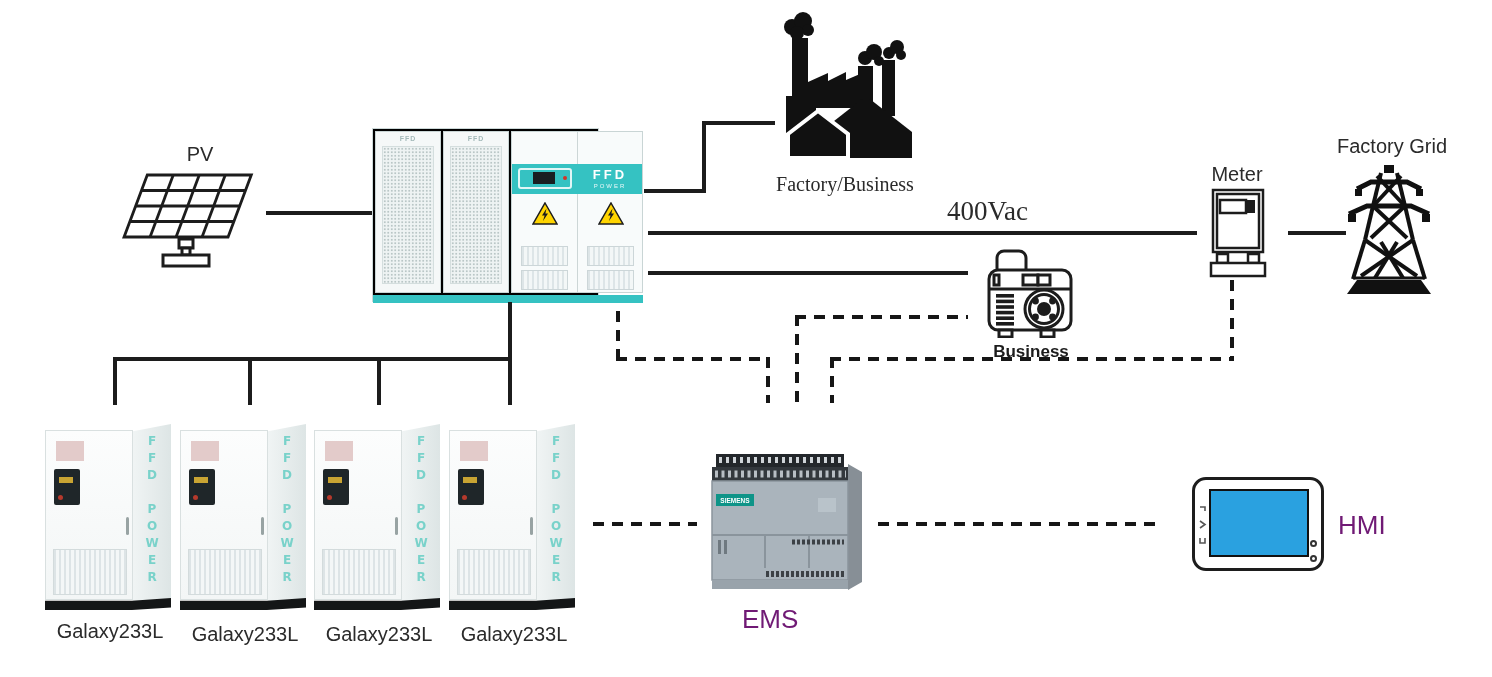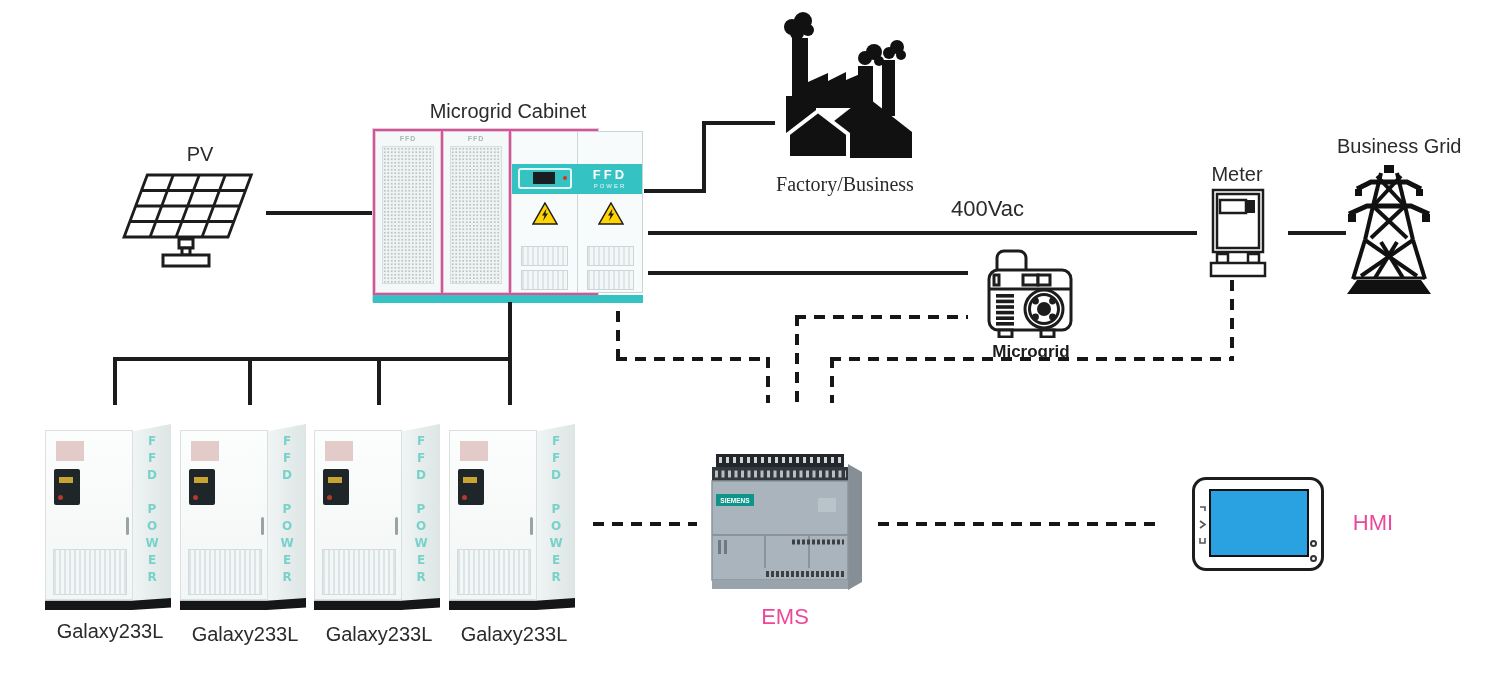--- a/index.html
+++ b/index.html
@@ -1,28 +1,28 @@
 <!DOCTYPE html>
 <html><head>
 <meta charset="utf-8">
 <style>
   html,body{margin:0;padding:0;background:#ffffff;}
   #canvas{position:relative;width:1492px;height:677px;background:#ffffff;overflow:hidden;
           font-family:"Liberation Sans",sans-serif;color:#2b2b2b;}
   .abs{position:absolute;}
   .lbl{font-size:20px;text-align:center;color:#2b2b2b;white-space:nowrap;}
-  .lbl-big{font-size:22px;text-align:center;color:#ec4899;}
+  .lbl-big{font-size:26px;text-align:left;color:#701a75;}
   .lbl-bold{font-size:17px;font-weight:bold;text-align:center;color:#1c1c1c;}
   .lineh{height:4px;background:#1c1c1c;}
   .linev{width:4px;background:#1c1c1c;}
   .dashh{height:4px;background:repeating-linear-gradient(90deg,#161616 0 11px,transparent 11px 19px);}
   .dashv{width:4px;background:repeating-linear-gradient(180deg,#161616 0 11px,transparent 11px 19px);}
 
   
-  .cabinet{left:372px;top:128px;width:227px;height:174px;background:#ec4899;border:1px solid #ccd8d8;box-sizing:border-box;}
+  .cabinet{left:372px;top:128px;width:227px;height:174px;background:#000000;border:1px solid #ccd8d8;box-sizing:border-box;}
   .cab-mesh-panel{position:absolute;top:2px;width:66px;height:162px;background:#f5f8f8;border:1px solid #c9d5d5;box-sizing:border-box;}
   .cab-mesh-brand{position:absolute;top:3px;left:0;width:100%;text-align:center;font-size:7px;font-weight:bold;color:#a3b9b9;letter-spacing:1px;}
   .cab-mesh{position:absolute;left:6px;right:6px;top:14px;bottom:8px;background-color:#eef3f3;
             background-image:radial-gradient(circle,#b9c6c6 0.8px,transparent 1px);background-size:3.5px 3.5px;border:1px solid #d4dede;}
   .cab-right{position:absolute;left:138px;top:2px;width:132px;height:162px;background:#f8fbfb;border:1px solid #c9d5d5;box-sizing:border-box;}
   .cab-divider{position:absolute;left:65px;top:0;width:1px;height:100%;background:#ccd6d6;}
   .cab-band{position:absolute;left:0;top:32px;width:100%;height:30px;background:#35c2c2;}
   .cab-display{position:absolute;left:6px;top:4px;width:54px;height:21px;border:2px solid rgba(255,255,255,.85);border-radius:3px;box-sizing:border-box;}
   .cab-screen{position:absolute;left:13px;top:2px;width:22px;height:12px;background:#191e21;}
   .cab-reddot{position:absolute;right:3px;top:6px;width:4px;height:4px;border-radius:50%;background:#d23528;}
@@ -74,21 +74,20 @@
         <line x1="36" y1="56.5" x2="140" y2="56.5"></line>
     </g>
     <g stroke="#1c1c1c" stroke-width="3" fill="#ffffff">
       <rect x="64" y="74" width="14" height="9"></rect>
       <rect x="67" y="83" width="8" height="7"></rect>
       <rect x="48" y="90" width="46" height="11"></rect>
     </g>
   </svg>
   <div class="abs lineh" style="left:266px;top:211px;width:106px;"></div>
 
-  <div class="abs lbl" style="left:408px;top:100px;width:200px;">Microgrid Cabinet</div>
   <div class="abs cabinet">
     <div class="cab-mesh-panel" style="left:2px;">
       <div class="cab-mesh-brand">FFD</div>
       <div class="cab-mesh"></div>
     </div>
     <div class="cab-mesh-panel" style="left:70px;">
       <div class="cab-mesh-brand">FFD</div>
       <div class="cab-mesh"></div>
     </div>
     <div class="cab-right">
@@ -143,21 +142,21 @@
       <polygon points="50,124 96,88 142,124 142,150 50,150"></polygon>
     </g>
     <polygon points="18,126 48,103 78,126 78,150 18,150" fill="#111111" stroke="#ffffff" stroke-width="4"></polygon>
   </svg>
   <div class="abs lbl" style="left:770px;top:173px;width:150px;font-family:Liberation Serif, serif;">Factory/Business</div>
 
   <div class="abs lineh" style="left:644px;top:189px;width:62px;"></div>
   <div class="abs linev" style="left:702px;top:121px;height:72px;"></div>
   <div class="abs lineh" style="left:702px;top:121px;width:73px;"></div>
 
-  <div class="abs lbl" style="left:945px;top:196px;width:85px;font-size:22px;">400Vac</div>
+  <div class="abs lbl" style="left:945px;top:196px;width:85px;font-size:27px;font-family:Liberation Serif, serif;">400Vac</div>
   <div class="abs lineh" style="left:648px;top:231px;width:549px;"></div>
   <div class="abs lineh" style="left:648px;top:271px;width:320px;"></div>
 
   <svg class="abs" style="left:983px;top:242px;" width="96" height="96" viewBox="0 0 96 96">
     <g stroke="#1c1c1c" stroke-width="3" fill="#ffffff">
       <path d="M14,28 v-12 a7,7 0 0 1 7,-7 h15 a7,7 0 0 1 7,7 v12"></path>
       <rect x="6" y="28" width="82" height="60" rx="9"></rect>
       <line x1="6" y1="47" x2="88" y2="47"></line>
       <rect x="11" y="33" width="5" height="10"></rect>
       <rect x="40" y="33" width="15" height="10"></rect>
@@ -174,37 +173,37 @@
         <rect x="13" y="68.8" width="18" height="3.6"></rect>
       <rect x="13" y="74.4" width="18" height="3.6"></rect>
         <rect x="13" y="80" width="18" height="3.6"></rect>
       <circle cx="61" cy="67" r="7"></circle>
       <circle cx="52.5" cy="59" r="3.4"></circle>
         <circle cx="69.5" cy="59" r="3.4"></circle>
       <circle cx="52.5" cy="75" r="3.4"></circle>
         <circle cx="69.5" cy="75" r="3.4"></circle>
     </g>
   </svg>
-  <div class="abs lbl-bold" style="left:983px;top:342px;width:96px;">Microgrid</div>
+  <div class="abs lbl-bold" style="left:983px;top:342px;width:96px;">Business</div>
 
   <div class="abs lbl" style="left:1204px;top:163px;width:66px;">Meter</div>
   <svg class="abs" style="left:1206px;top:188px;" width="64" height="90" viewBox="0 0 64 90">
     <g stroke="#1c1c1c" stroke-width="2.5" fill="#ffffff">
       <rect x="7" y="2" width="50" height="62"></rect>
       <rect x="11" y="6" width="42" height="54"></rect>
       <rect x="14" y="12" width="26" height="13"></rect>
       <rect x="11" y="66" width="11" height="9"></rect>
       <rect x="42" y="66" width="11" height="9"></rect>
       <rect x="5" y="75" width="54" height="13"></rect>
     </g>
     <rect x="40" y="12" width="9" height="13" fill="#1c1c1c"></rect>
   </svg>
   <div class="abs lineh" style="left:1288px;top:231px;width:58px;"></div>
 
-  <div class="abs lbl" style="left:1337px;top:135px;width:92px;">Business Grid</div>
+  <div class="abs lbl" style="left:1337px;top:135px;width:92px;">Factory Grid</div>
   <svg class="abs" style="left:1347px;top:158px;" width="84" height="140" viewBox="0 0 84 140">
     <g stroke="#111111" stroke-width="4" fill="none">
       <line x1="34" y1="15" x2="26" y2="48"></line>
         <line x1="50" y1="15" x2="58" y2="48"></line>
       <line x1="26" y1="48" x2="18" y2="82"></line>
         <line x1="58" y1="48" x2="66" y2="82"></line>
       <line x1="18" y1="82" x2="6" y2="121"></line>
         <line x1="66" y1="82" x2="78" y2="121"></line>
       <line x1="30" y1="18" x2="56" y2="46"></line>
         <line x1="54" y1="18" x2="28" y2="46"></line>

